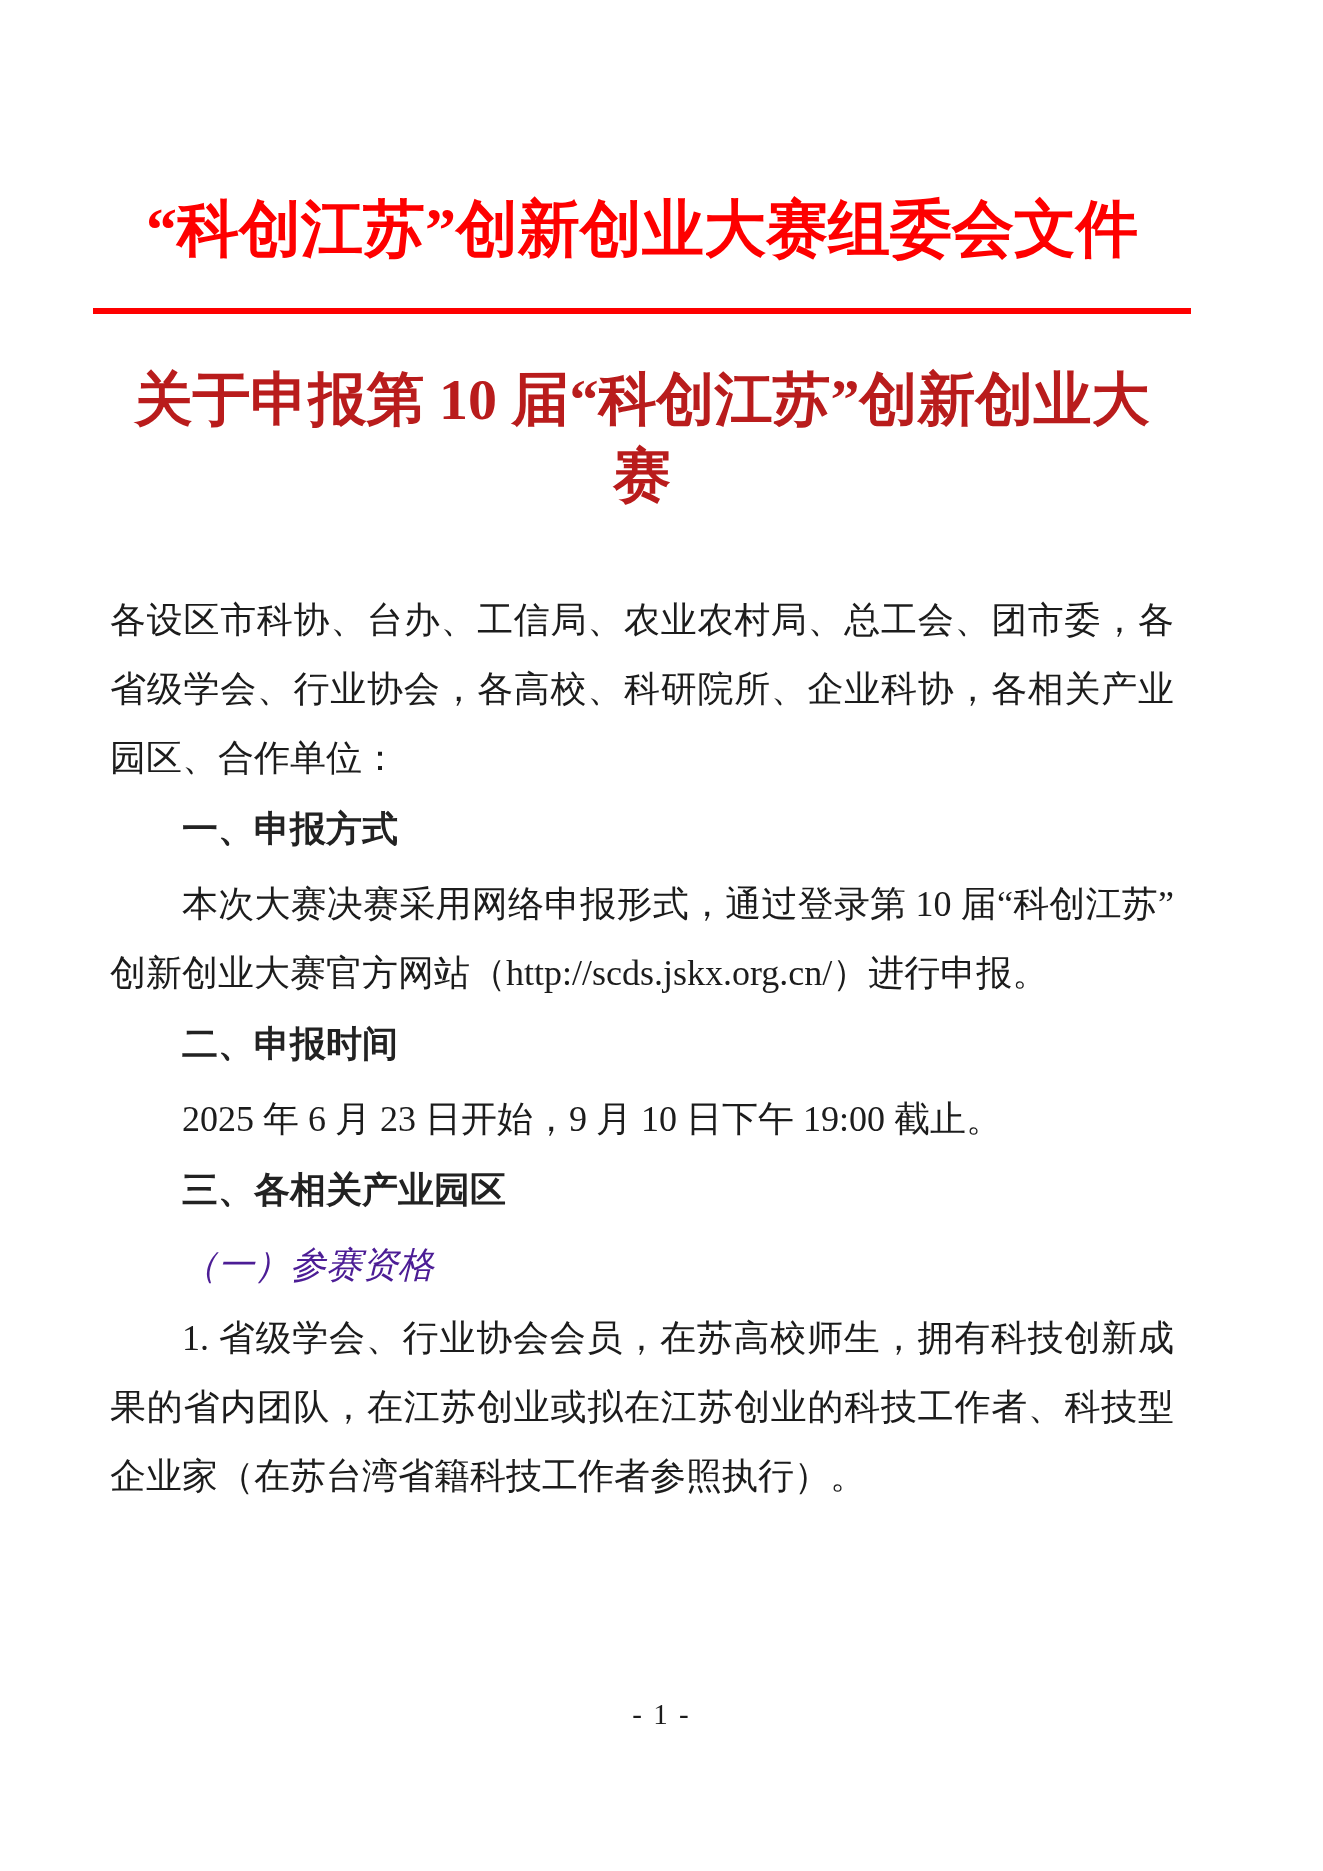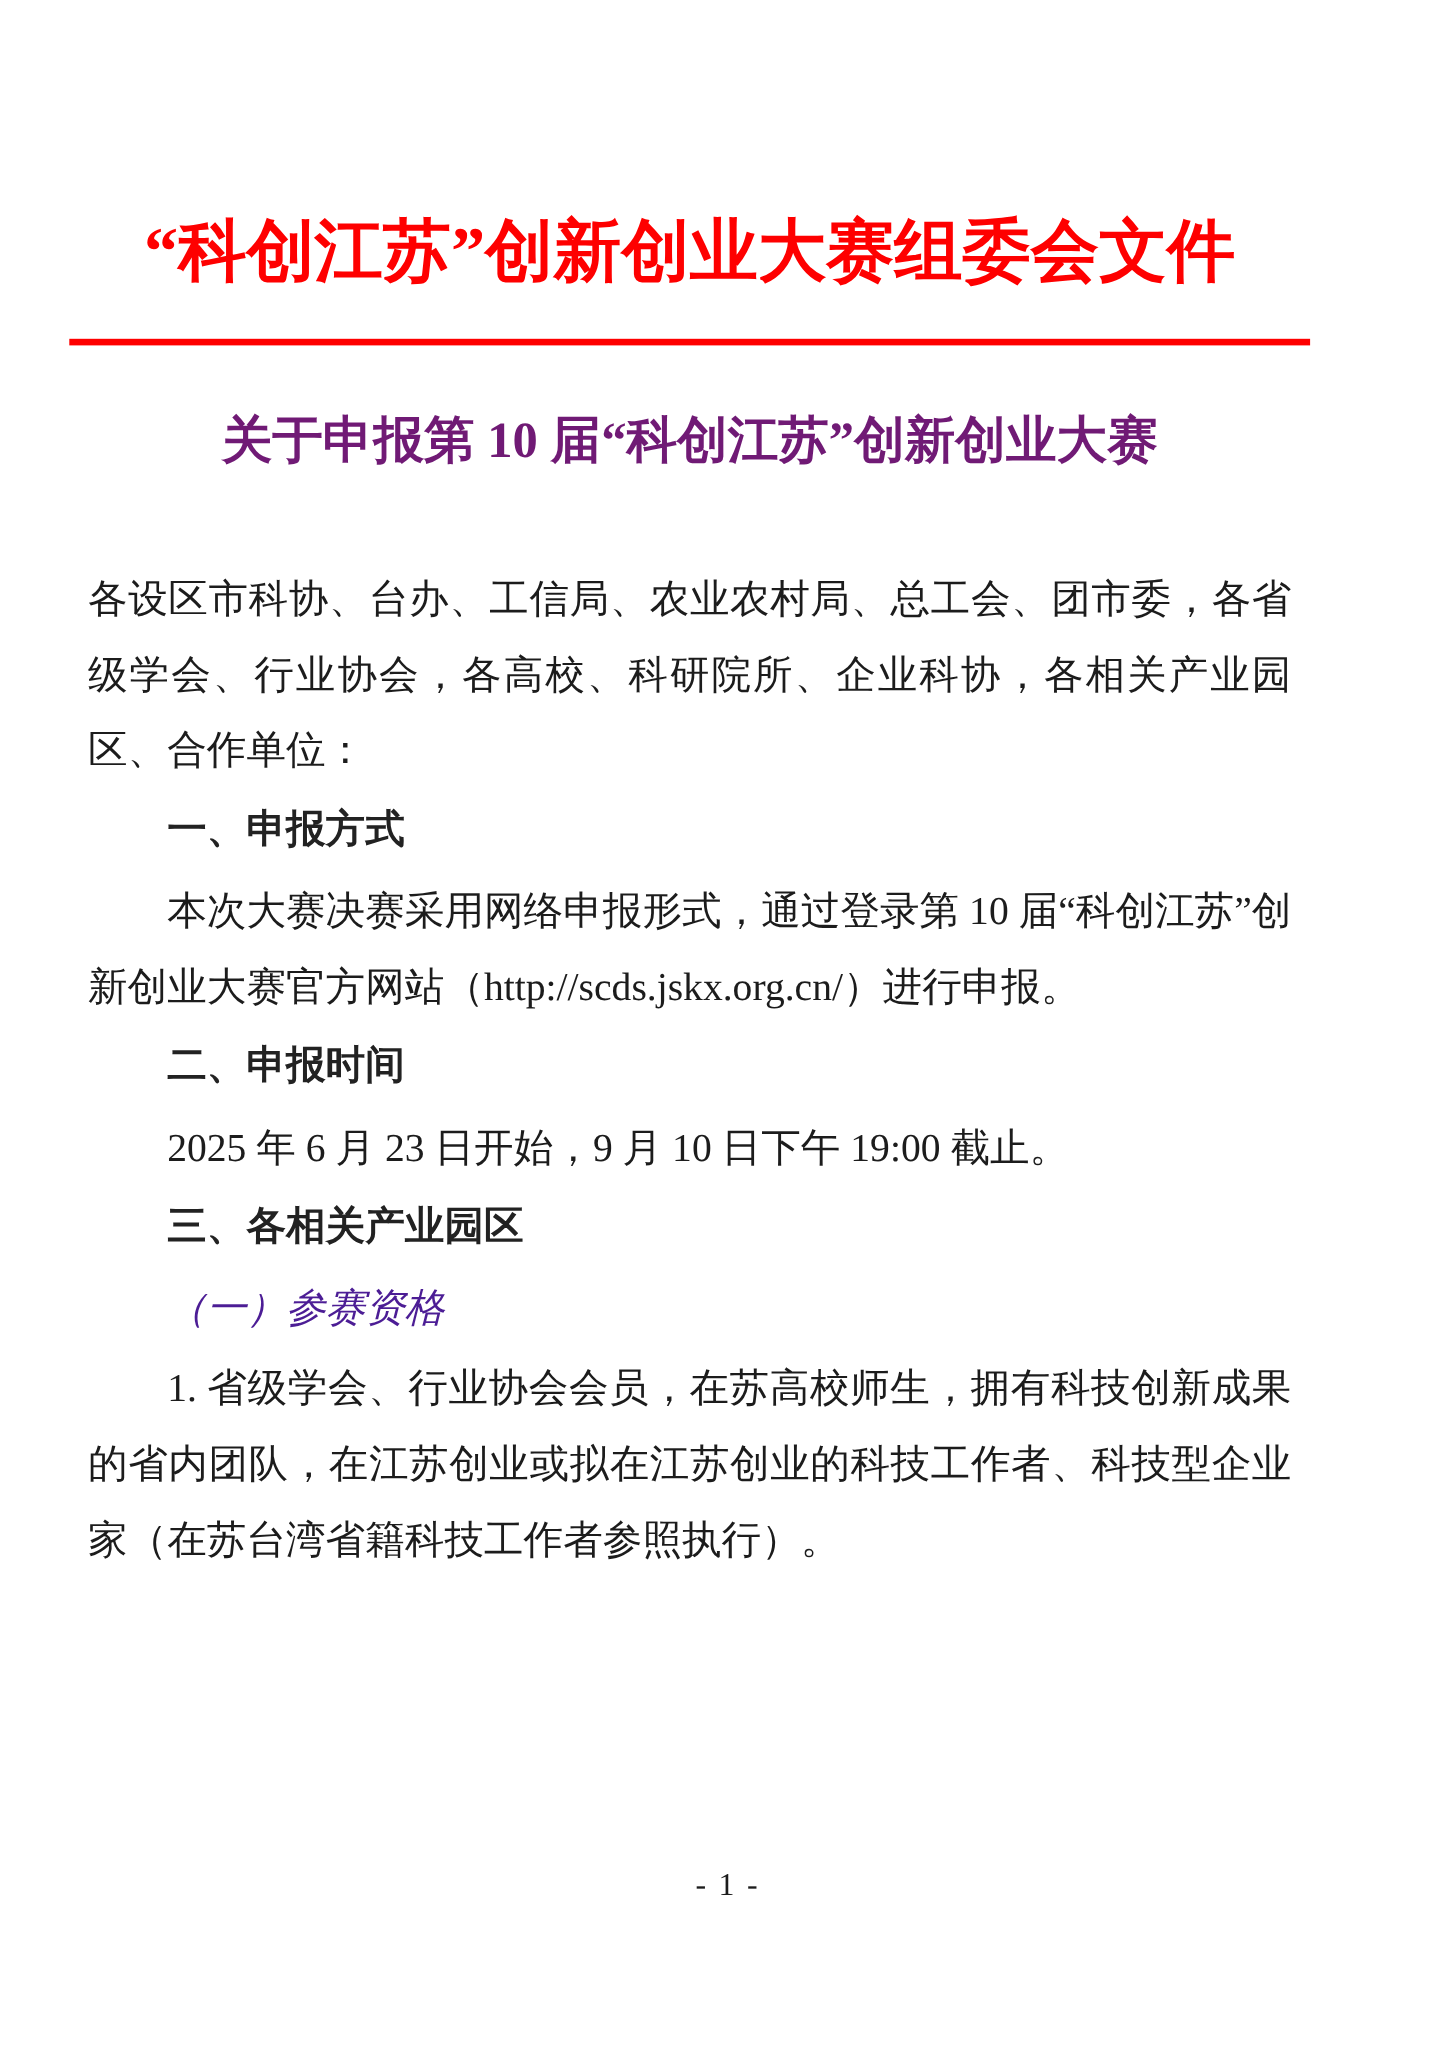--- a/index.html
+++ b/index.html
@@ -6,21 +6,21 @@
     margin: 0;
     padding: 0;
     background: #ffffff;
   }
   .page {
     position: relative;
     width: 1323px;
     height: 1871px;
     background: #ffffff;
     box-sizing: border-box;
-    padding: 0 145px 0 76px;
+    padding: 0 145px 0 106px;
     overflow: hidden;
     font-family: "Liberation Serif", serif;
     color: #1c1c1c;
   }
   .banner {
     margin-top: 195px;
     text-align: center;
     font-size: 62px;
     line-height: 1.1;
     font-weight: 700;
@@ -28,24 +28,24 @@
     white-space: nowrap;
   }
   .red-rule {
     margin: 45px -13px 0 -13px;
     height: 6px;
     background: var(--accent, #fe0000);
   }
   .doc-title {
     margin: 48px 0 0 0;
     text-align: center;
-    font-size: 46px;
+    font-size: 58px;
     line-height: 76px;
     font-weight: 700;
-    color: #701a75;
+    color: #b91c1c;
   }
   .doc-title .line { display: block; }
   .body-text {
     margin-top: 72px;
     font-size: 36px;
     line-height: 69px;
     text-align: justify;
     text-justify: inter-ideograph;
   }
   p.para { margin: 4px; }

